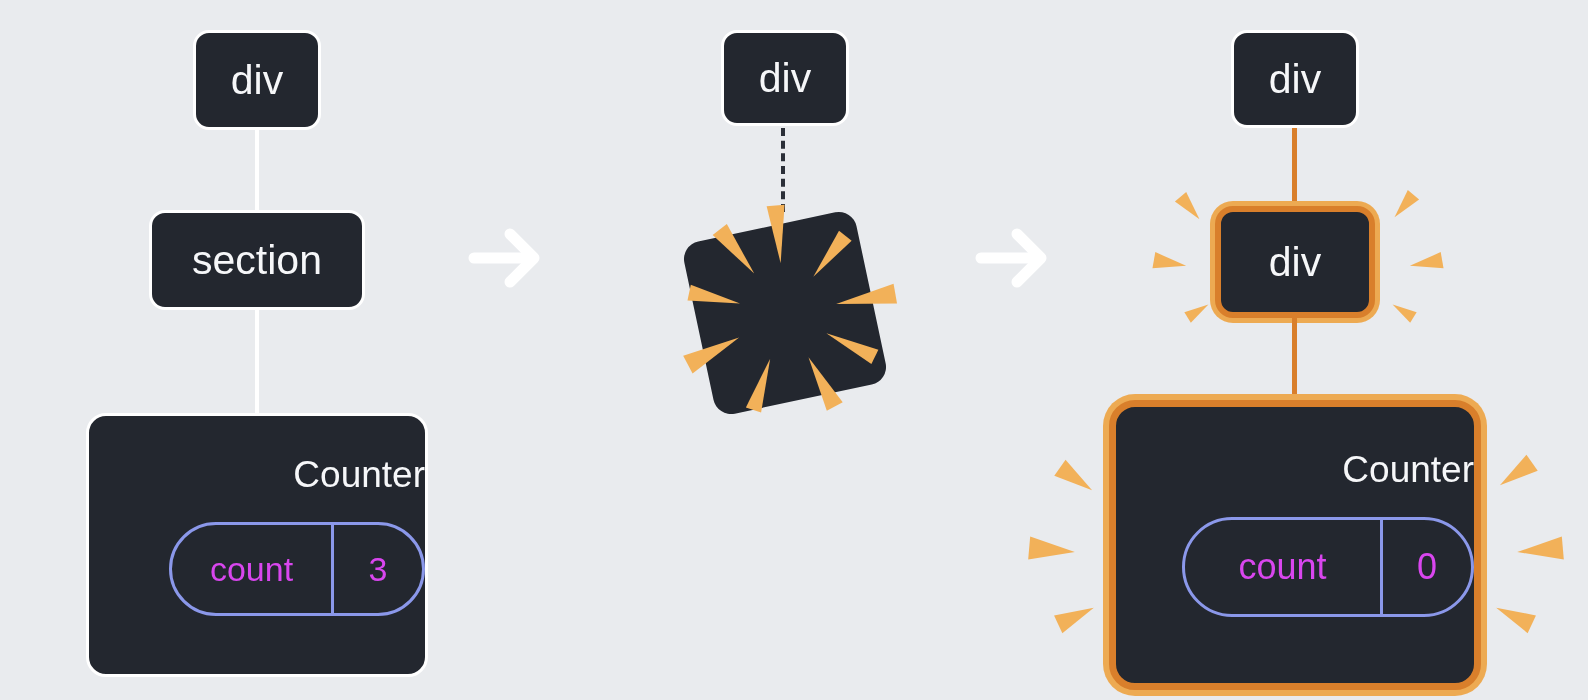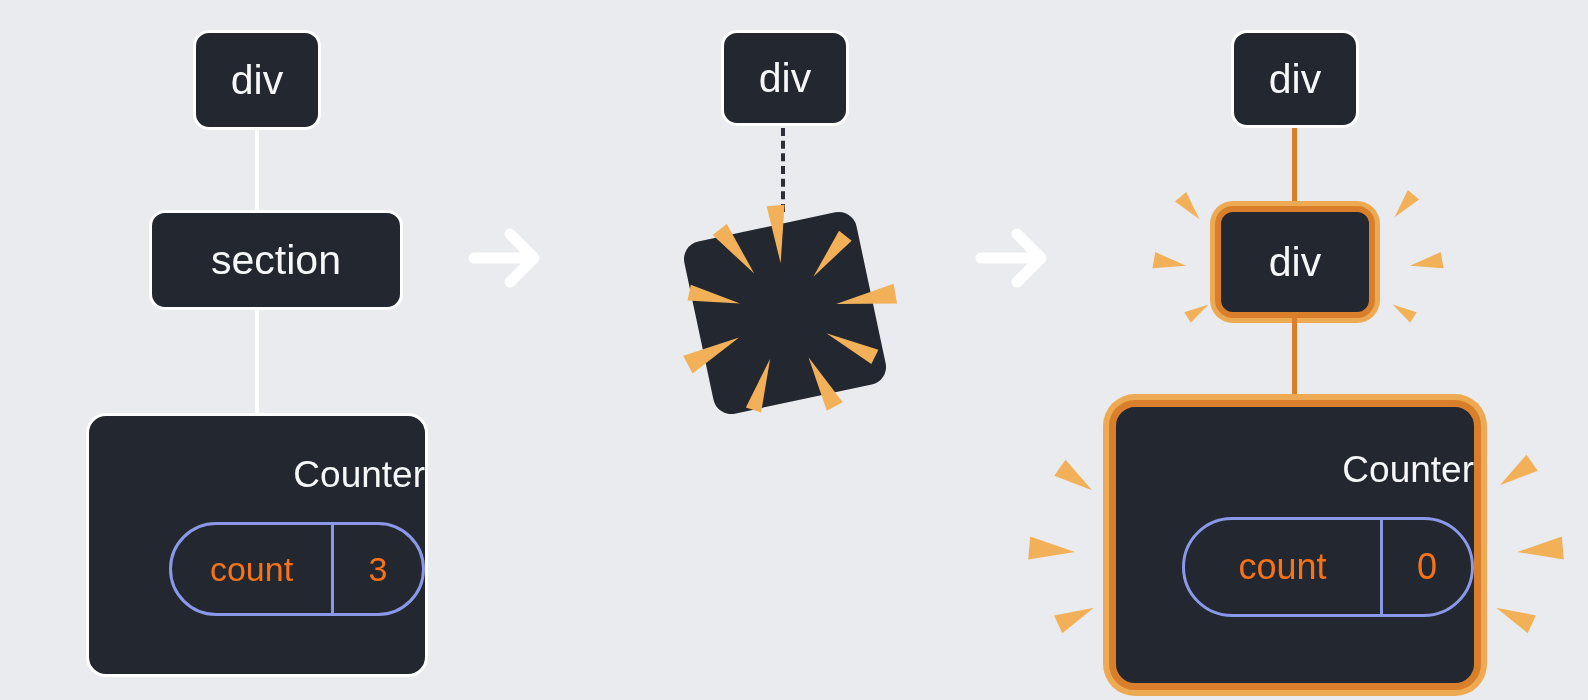--- a/index.html
+++ b/index.html
@@ -28,41 +28,41 @@
     color:#f6f7f9; padding-top:38px;
   }
   .component.hl {
     border:7px solid #d97f2b;
     box-shadow:0 0 0 6px #edaa52;
     border-radius:26px; padding-top:42px;
   }
   .comp-title { font-size:37px; }
   .pill {
     display:flex; margin-top:26px; border:3px solid #8b98ea;
-    border-radius:60px; color:#f97316; font-size:34px;
+    border-radius:60px; color:#d946ef; font-size:34px;
     overflow:hidden; box-sizing:border-box; align-items:stretch;
   }
   .pill .key { flex:1; display:flex; align-items:center; justify-content:center; padding:0 26px; }
   .pill .val { width:88px; display:flex; align-items:center; justify-content:center; border-left:3px solid #8b98ea; }
   .arrow { position:absolute; width:78px; height:72px; }
   .sparkle { position:absolute; }
   .sparkle svg, .arrow svg, .poof svg { display:block; }
   .poof { position:absolute; }
   .node-label, .comp-title, .pill .key, .pill .val { user-select:none; }
 </style>
 </head>
 <body>
 
 <div class="canvas">
 
   <div class="node" style="left:193px;top:30px;width:128px;height:100px;">
     <span class="node-label">div</span>
   </div>
   <div class="vline" style="left:255px;top:130px;height:80px;"></div>
-  <div class="node" style="left:149px;top:210px;width:254px;height:100px;">
+  <div class="node" style="left:149px;top:210px;width:216px;height:100px;">
     <span class="node-label">section</span>
   </div>
   <div class="vline" style="left:255px;top:310px;height:103px;"></div>
   <div class="component" style="left:86px;top:413px;width:342px;height:264px;">
     <div class="comp-title">Counter</div>
     <div class="pill" style="width:256px;height:94px;">
       <div class="key">count</div>
       <div class="val">3</div>
     </div>
   </div>

